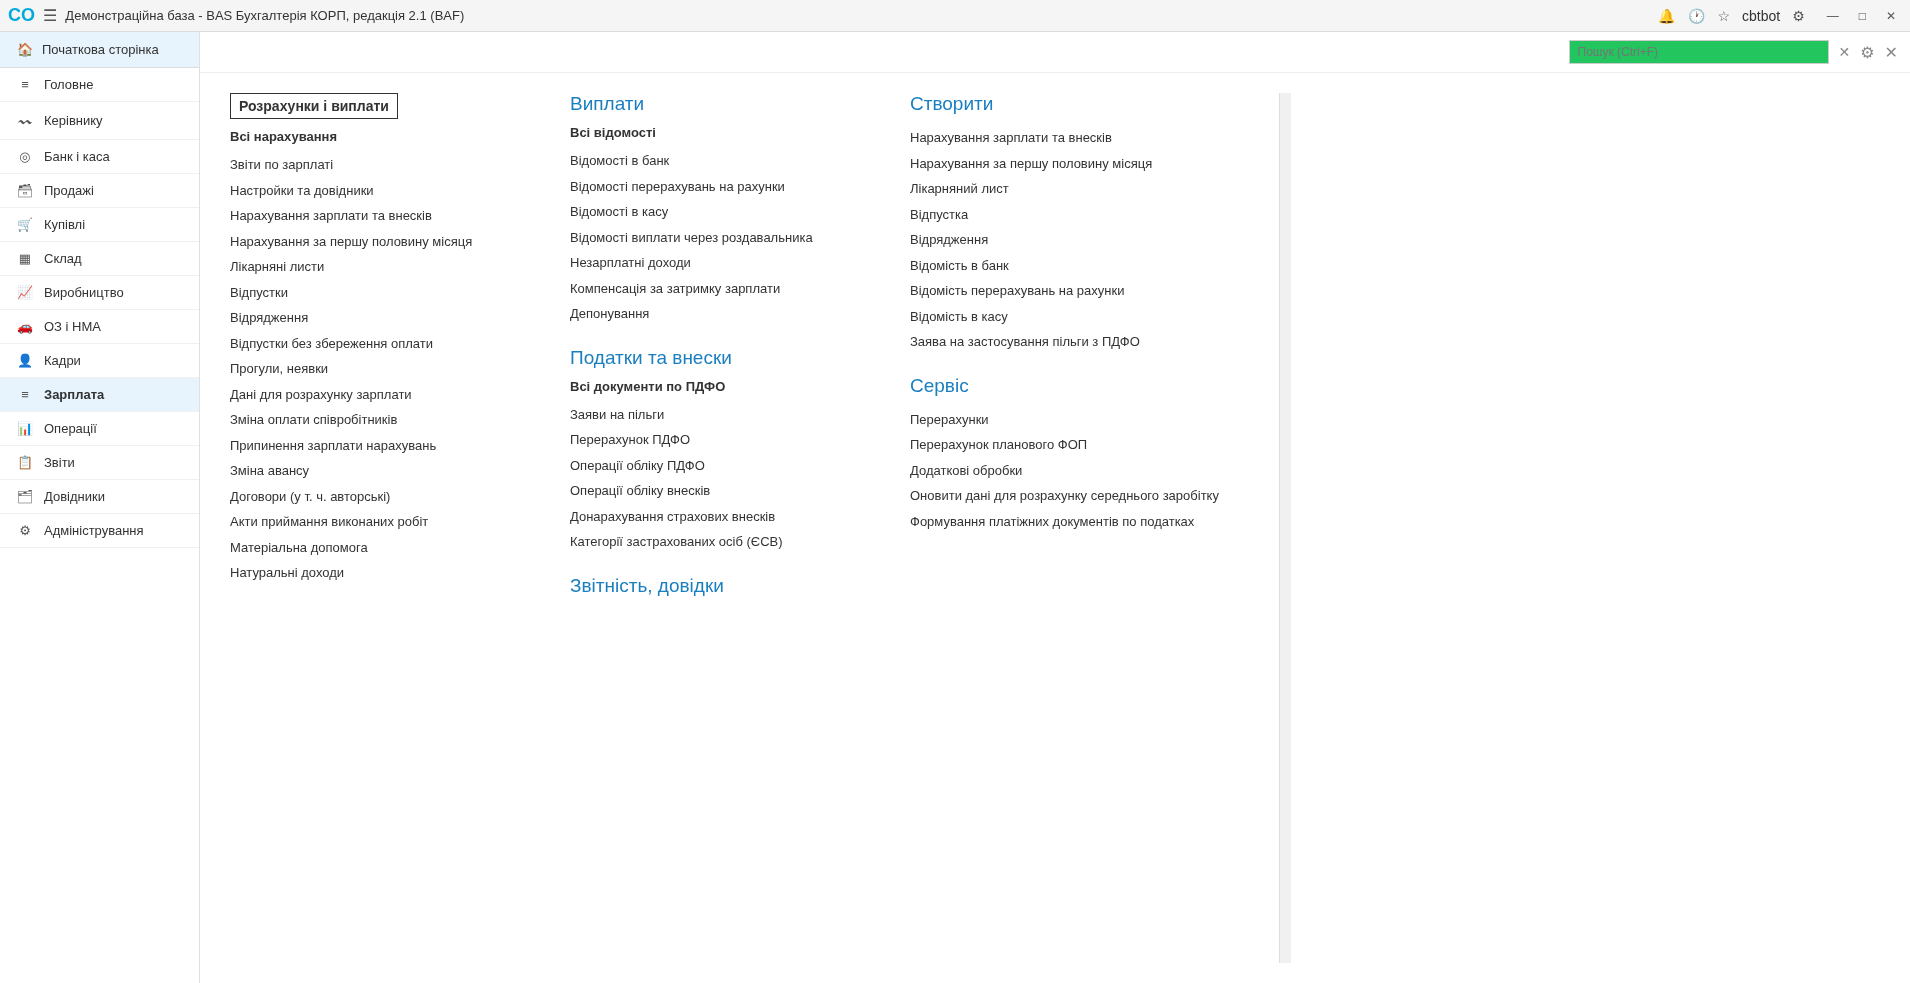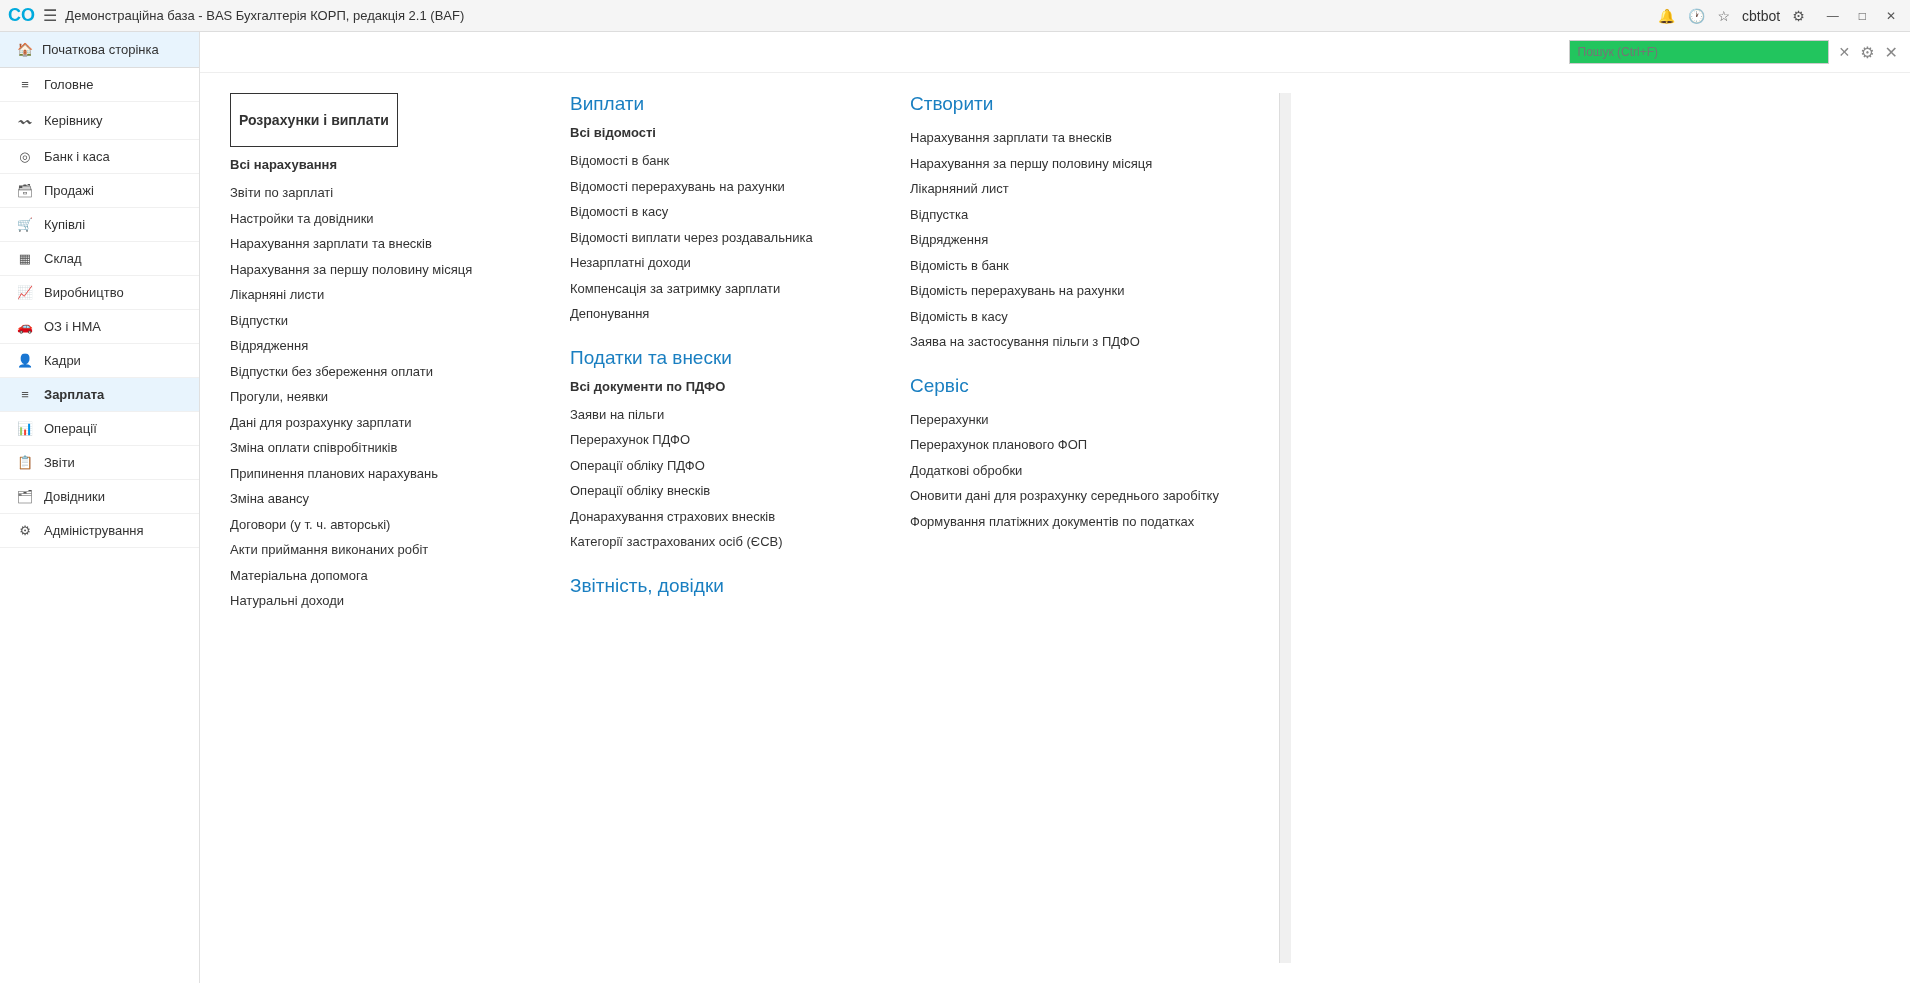--- a/index.html
+++ b/index.html
@@ -43,21 +43,21 @@
     .content-area { flex: 1; overflow-y: auto; padding: 20px 30px; display: flex; gap: 60px; }
 
     
     .col { min-width: 280px; }
     .col-section-title { font-size: 19px; color: #1a7fc1; margin-bottom: 10px; font-weight: 400; }
     .col-section-subtitle { font-size: 13px; font-weight: 700; color: #333; margin-bottom: 8px; }
     .col-item { font-size: 13px; color: #333; padding: 3px 0; cursor: pointer; line-height: 1.5; }
     .col-block { margin-bottom: 20px; }
 
     
-    .left-heading { font-size: 14px; font-weight: 700; border: 1px solid #333; display: inline-block; padding: 18px 8px; margin-bottom: 10px; }
+    .left-heading { font-size: 14px; font-weight: 700; border: 1px solid #333; display: inline-block; padding: 4px 8px; margin-bottom: 10px; }
     .left-subheading { font-size: 13px; font-weight: 700; margin-bottom: 8px; }
 
     
     .sidebar::-webkit-scrollbar { width: 6px; }
     .sidebar::-webkit-scrollbar-thumb { background: #ccc; }
     .content-area::-webkit-scrollbar { width: 6px; }
     .content-area::-webkit-scrollbar-thumb { background: #ccc; }
 
     .scrollbar-track { width: 12px; background: #f0f0f0; border-left: 1px solid #ddd; }
   </style>
@@ -166,21 +166,21 @@
           <div class="col-item">Настройки та довідники</div>
           <div class="col-item">Нарахування зарплати та внесків</div>
           <div class="col-item">Нарахування за першу половину місяця</div>
           <div class="col-item">Лікарняні листи</div>
           <div class="col-item">Відпустки</div>
           <div class="col-item">Відрядження</div>
           <div class="col-item">Відпустки без збереження оплати</div>
           <div class="col-item">Прогули, неявки</div>
           <div class="col-item">Дані для розрахунку зарплати</div>
           <div class="col-item">Зміна оплати співробітників</div>
-          <div class="col-item">Припинення планових нарахувань</div>
+          <div class="col-item">Припинення зарплати нарахувань</div>
           <div class="col-item">Зміна авансу</div>
           <div class="col-item">Договори (у т. ч. авторські)</div>
           <div class="col-item">Акти приймання виконаних робіт</div>
           <div class="col-item">Матеріальна допомога</div>
           <div class="col-item">Натуральні доходи</div>
         </div>
       </div>
 
       <div class="col">
 

